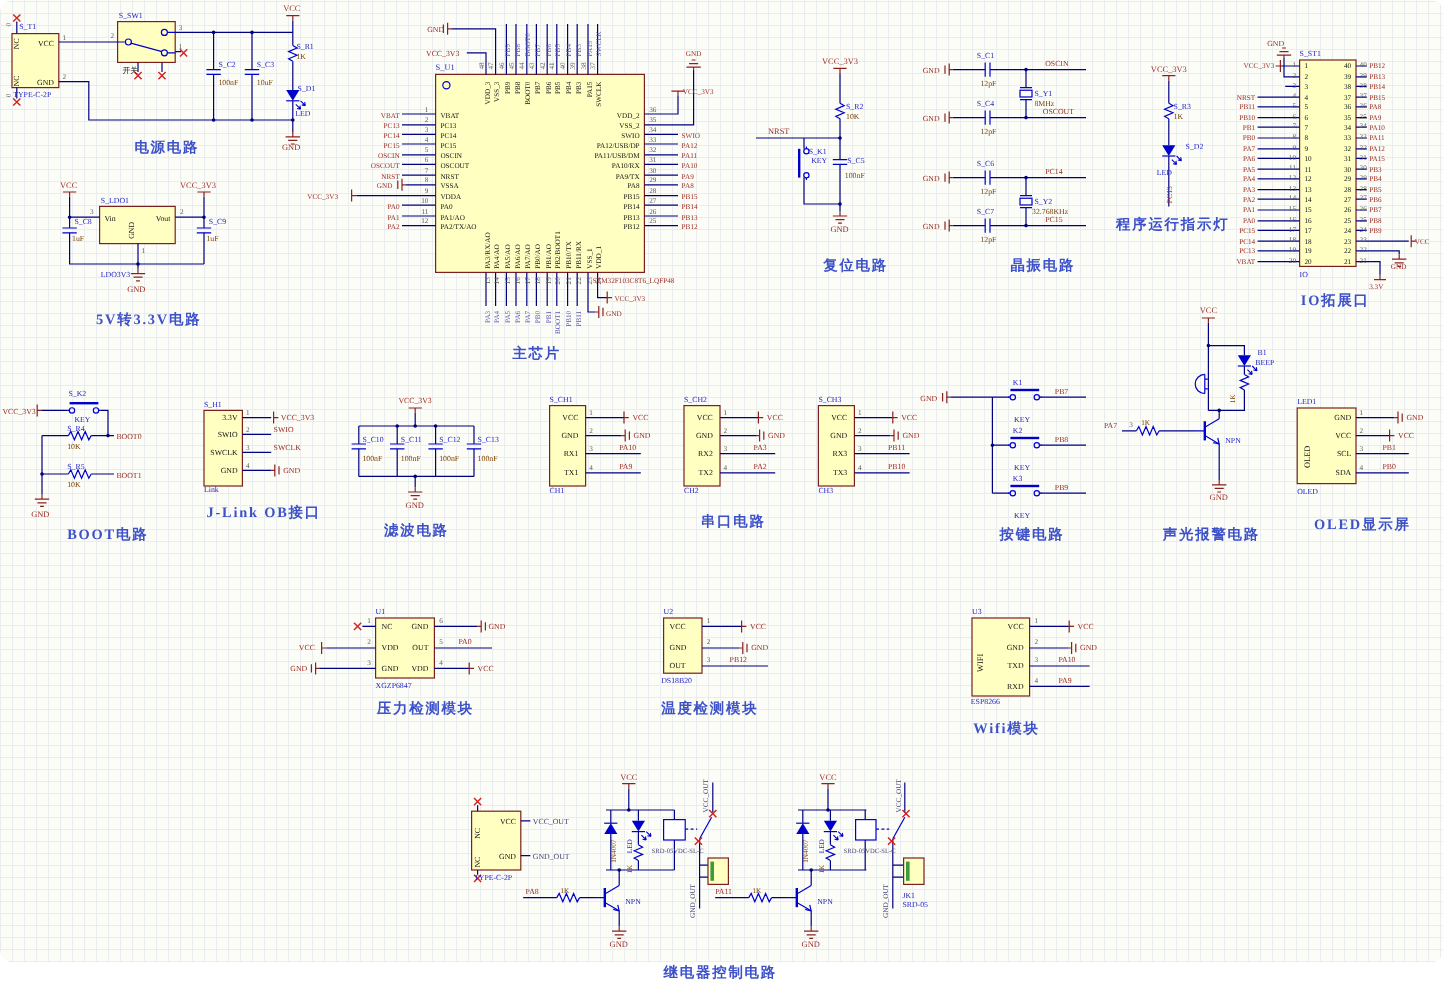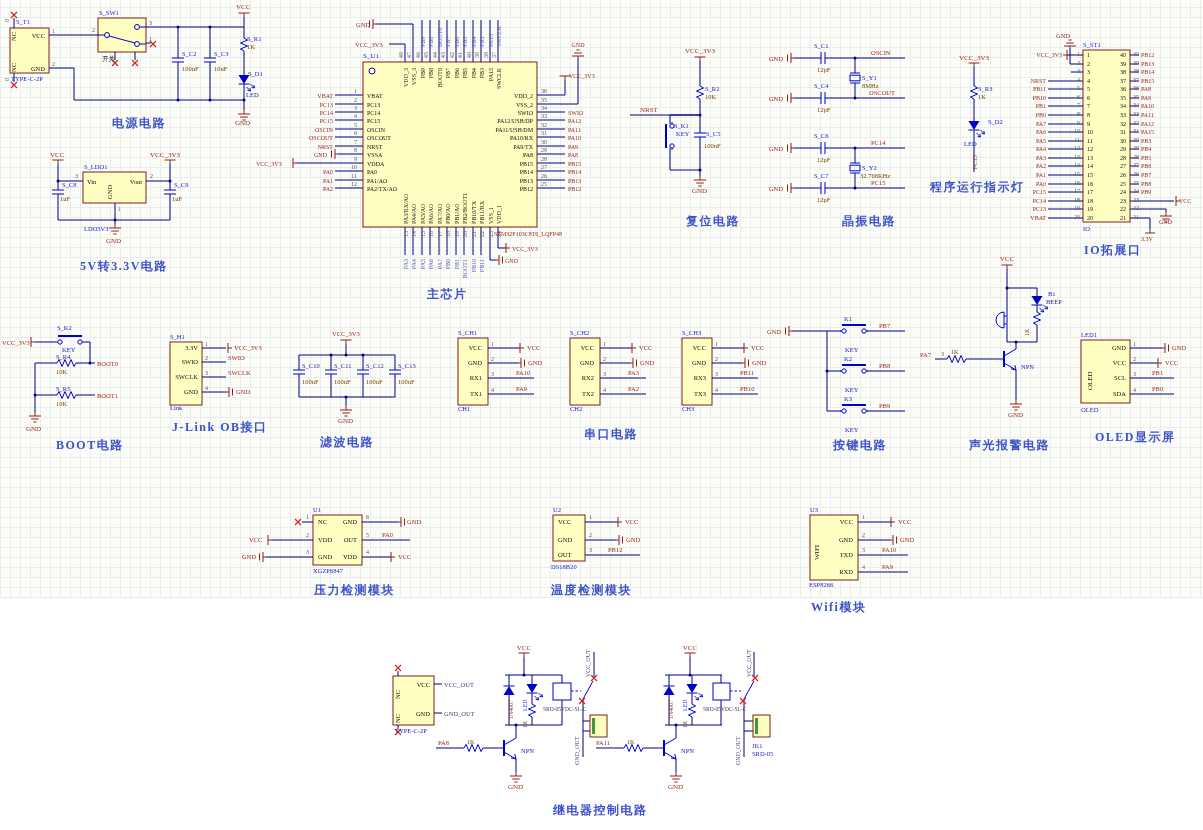--- a/index.html
+++ b/index.html
@@ -1,21 +1,21 @@
 <!DOCTYPE html>
 <html><head>
 <meta charset="utf-8">
 <style>
   html,body{margin:0;padding:0}
   body{width:1203px;height:830px;background:#fff;font-family:"Liberation Serif",serif}
-  #stage{position:relative;width:1203px;height:598px;
+  #stage{position:relative;width:1203px;height:802px;
     background:
       repeating-linear-gradient(0deg,#e9edf0 0 1px,transparent 1px 10px),
       repeating-linear-gradient(90deg,#e9edf0 0 1px,transparent 1px 10px),
-      #fcfdf7;}
+      #fcfdf7; border-radius: 11px;}
   svg{position:absolute;left:0;top:0}
   svg text{font-family:"Liberation Serif",serif}
   .cap{font-weight:bold;letter-spacing:1.5px}
   .wire{stroke:#000082;stroke-width:1;fill:none}
   .sym{stroke:#0000CD;stroke-width:1;fill:none}
   .dash{stroke:#0000CD;stroke-width:1;stroke-dasharray:2.5 2;fill:none}
   .body{fill:#FFFFC2;stroke:#7A2020;stroke-width:1}
   .coil{fill:#ffffff;stroke:#0000CD;stroke-width:1}
   .grn{fill:#3C9B3C;stroke:none}
   .jx{stroke:#000082;stroke-width:3;stroke-linecap:round;fill:none}

